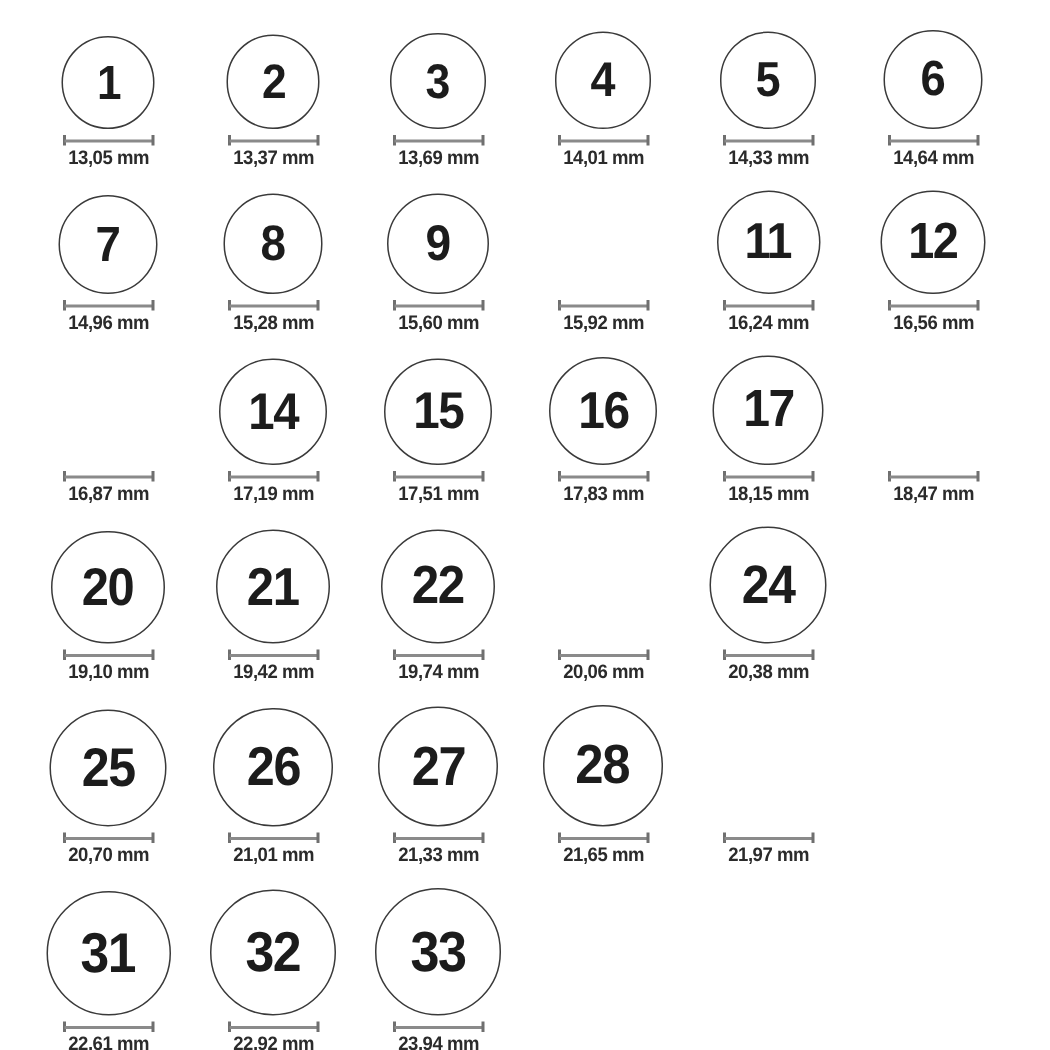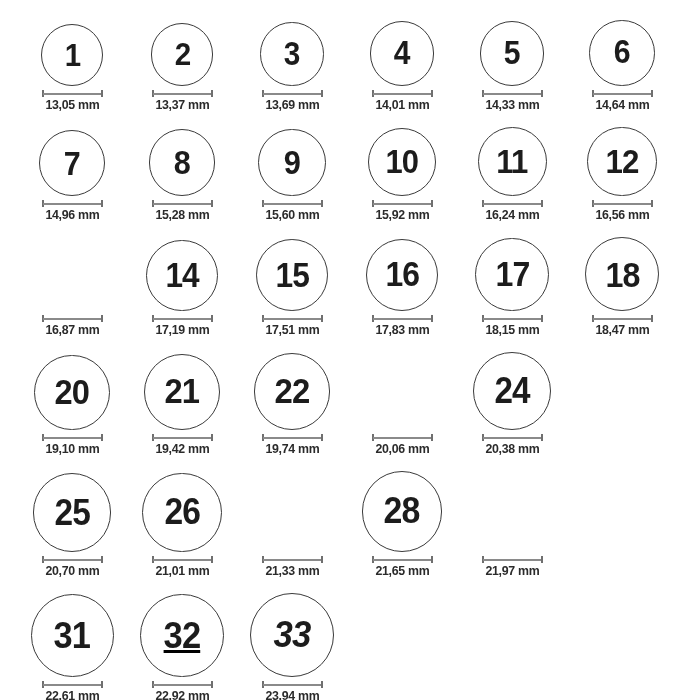--- a/index.html
+++ b/index.html
@@ -187,23 +187,20 @@
     </div>
     <div class="bar">
       <div class="tick left" style="background: rgb(111, 111, 111);"></div>
       <div class="line" style="background: rgb(138, 138, 138);"></div>
       <div class="tick right" style="background: rgb(111, 111, 111);"></div>
     </div>
     <div class="mm-label" style="color: rgb(43, 43, 43);">15,60 mm</div>
   </div>
 
   <div class="cell">
-    <div class="circle" style="width: 68.3px; height: 68.3px; border-color: rgb(58, 58, 58);">
-      <span class="num" style="font-size: 33.62px; color: rgb(28, 28, 28);">10</span>
-    </div>
     <div class="bar">
       <div class="tick left" style="background: rgb(111, 111, 111);"></div>
       <div class="line" style="background: rgb(138, 138, 138);"></div>
       <div class="tick right" style="background: rgb(111, 111, 111);"></div>
     </div>
     <div class="mm-label" style="color: rgb(43, 43, 43);">15,92 mm</div>
   </div>
 
   <div class="cell">
     <div class="circle" style="width: 69px; height: 69px; border-color: rgb(58, 58, 58);">
@@ -281,23 +278,20 @@
     </div>
     <div class="bar">
       <div class="tick left" style="background: rgb(111, 111, 111);"></div>
       <div class="line" style="background: rgb(138, 138, 138);"></div>
       <div class="tick right" style="background: rgb(111, 111, 111);"></div>
     </div>
     <div class="mm-label" style="color: rgb(43, 43, 43);">18,15 mm</div>
   </div>
 
   <div class="cell">
-    <div class="circle" style="width: 73.9px; height: 73.9px; border-color: rgb(58, 58, 58);">
-      <span class="num" style="font-size: 35.06px; color: rgb(28, 28, 28);">18</span>
-    </div>
     <div class="bar">
       <div class="tick left" style="background: rgb(111, 111, 111);"></div>
       <div class="line" style="background: rgb(138, 138, 138);"></div>
       <div class="tick right" style="background: rgb(111, 111, 111);"></div>
     </div>
     <div class="mm-label" style="color: rgb(43, 43, 43);">18,47 mm</div>
   </div>
 </div>
     <div class="row">
 
@@ -377,20 +371,23 @@
     </div>
     <div class="bar">
       <div class="tick left" style="background: rgb(111, 111, 111);"></div>
       <div class="line" style="background: rgb(138, 138, 138);"></div>
       <div class="tick right" style="background: rgb(111, 111, 111);"></div>
     </div>
     <div class="mm-label" style="color: rgb(43, 43, 43);">21,01 mm</div>
   </div>
 
   <div class="cell">
+    <div class="circle" style="width: 80.2px; height: 80.2px; border-color: rgb(58, 58, 58);">
+      <span class="num" style="font-size: 36.68px; color: rgb(28, 28, 28);">27</span>
+    </div>
     <div class="bar">
       <div class="tick left" style="background: rgb(111, 111, 111);"></div>
       <div class="line" style="background: rgb(138, 138, 138);"></div>
       <div class="tick right" style="background: rgb(111, 111, 111);"></div>
     </div>
     <div class="mm-label" style="color: rgb(43, 43, 43);">21,33 mm</div>
   </div>
 
   <div class="cell">
     <div class="circle" style="width: 80.9px; height: 80.9px; border-color: rgb(58, 58, 58);">
@@ -421,33 +418,33 @@
     </div>
     <div class="bar">
       <div class="tick left" style="background: rgb(111, 111, 111);"></div>
       <div class="line" style="background: rgb(138, 138, 138);"></div>
       <div class="tick right" style="background: rgb(111, 111, 111);"></div>
     </div>
     <div class="mm-label" style="color: rgb(43, 43, 43);">22,61 mm</div>
   </div>
 
   <div class="cell">
-    <div class="circle" style="width: 83.7px; height: 83.7px; border-color: rgb(58, 58, 58); text-decoration: underline;">
+    <div class="circle" style="width: 83.7px; height: 83.7px; border-color: rgb(58, 58, 58);">
       <span class="num" style="font-size: 37.58px; color: rgb(28, 28, 28);">32</span>
     </div>
     <div class="bar">
       <div class="tick left" style="background: rgb(111, 111, 111);"></div>
       <div class="line" style="background: rgb(138, 138, 138);"></div>
       <div class="tick right" style="background: rgb(111, 111, 111);"></div>
     </div>
     <div class="mm-label" style="color: rgb(43, 43, 43);">22,92 mm</div>
   </div>
 
   <div class="cell">
-    <div class="circle" style="width: 84.4px; height: 84.4px; border-color: rgb(58, 58, 58); font-style: italic;">
+    <div class="circle" style="width: 84.4px; height: 84.4px; border-color: rgb(58, 58, 58);">
       <span class="num" style="font-size: 37.76px; color: rgb(28, 28, 28);">33</span>
     </div>
     <div class="bar">
       <div class="tick left" style="background: rgb(111, 111, 111);"></div>
       <div class="line" style="background: rgb(138, 138, 138);"></div>
       <div class="tick right" style="background: rgb(111, 111, 111);"></div>
     </div>
     <div class="mm-label" style="color: rgb(43, 43, 43);">23,94 mm</div>
   </div>
 </div>

